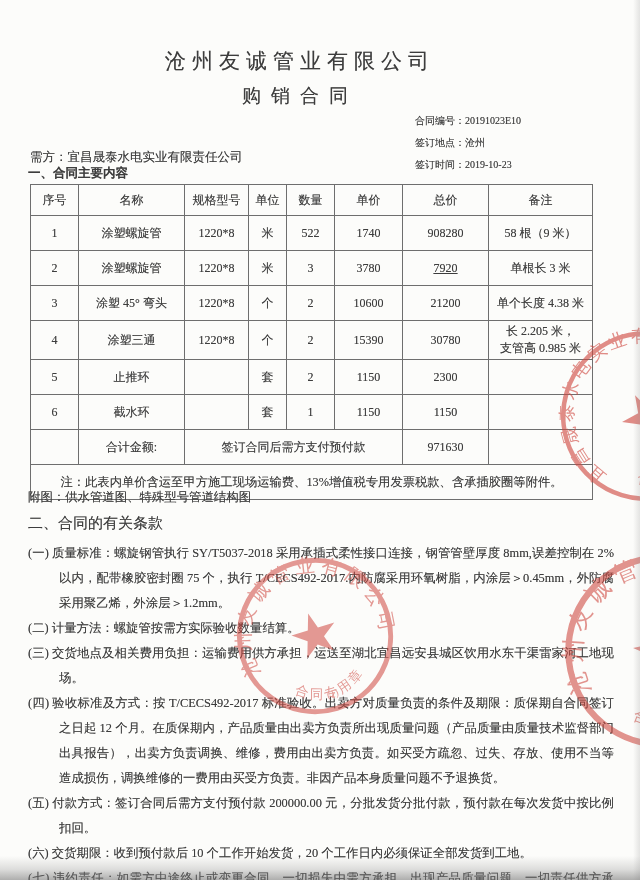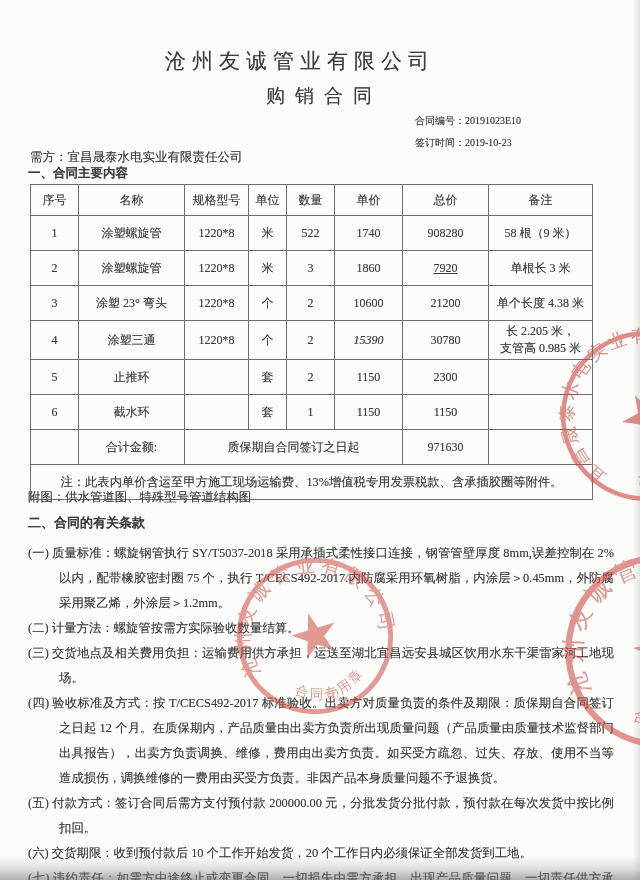--- a/index.html
+++ b/index.html
@@ -6,28 +6,28 @@
   .page {
     position:relative; width:640px; height:880px; overflow:hidden;
     background:#fcfcfa; color:#3d3d3d;
     font-family:"Liberation Serif","DejaVu Serif",serif;
   }
   .txt { text-shadow:0 0 .5px rgba(70,70,70,.55); }
 
   .title-company { position:absolute; top:47px; left:0; width:600px; text-align:center;
     font-size:21px; letter-spacing:6px; }
   .title-doc { position:absolute; top:83px; left:0; width:600px; text-align:center;
-    font-size:19px; letter-spacing:10px;margin-left:24px; }
+    font-size:19px; letter-spacing:10px; }
 
   .info-supplier { position:absolute; top:117px; left:30px; font-size:12.5px; }
   .info-buyer    { position:absolute; top:149px; left:30px; font-size:12.5px; }
   .info-meta     { position:absolute; top:110px; left:415px; font-size:10px; line-height:22px; }
 
   .sec1-title { position:absolute; top:165px; left:28px; font-size:12.5px; font-weight:bold; }
-  .sec2-title { position:absolute; top:514px; left:28px; font-size:13px; font-weight:bold; }
+  .sec2-title { position:absolute; top:514px; left:28px; font-size:15px; font-weight:normal; }
   .attachment { position:absolute; top:489px; left:28px; font-size:12.4px; }
 
   table.items { position:absolute; top:184px; left:30px; width:562px;
     border-collapse:collapse; font-size:12px; text-align:center; table-layout:fixed; }
   table.items th, table.items td { border:1px solid #6e6e6e; font-weight:normal; padding:2px 3px; }
   table.items thead tr { height:31px; }
   table.items tbody tr { height:35px; }
   td.note-cell { text-align:center; padding:7px 8px 7px 6px; font-size:12.3px; height:28px; }
   tr.total-row { height:35px; }
 
@@ -51,20 +51,21 @@
 <div class="page">
 
   <div class="title-company txt">沧州友诚管业有限公司</div>
   <div class="title-doc txt">购销合同</div>
 
 
   <div class="info-buyer txt"><span>需方：</span><span>宜昌晟泰水电实业有限责任公司</span></div>
 
   <div class="info-meta txt">
     <div><span>合同编号：</span><span>20191023E10</span></div>
+    <div><span>签订地点：</span><span>沧州</span></div>
     <div><span>签订时间：</span><span>2019-10-23</span></div>
   </div>
 
   <div class="sec1-title txt">一、合同主要内容</div>
 
   <table class="items txt">
     <colgroup>
       <col style="width:48px">
         <col style="width:106px">
         <col style="width:64px">
@@ -96,41 +97,41 @@
           <td style="white-space: pre-line;">1740</td>
           <td style="white-space: pre-line;">908280</td>
           <td style="white-space: pre-line;">58 根（9 米）</td>
         </tr>
         <tr>
           <td style="white-space: pre-line;">2</td>
           <td style="white-space: pre-line;">涂塑螺旋管</td>
           <td style="white-space: pre-line;">1220*8</td>
           <td style="white-space: pre-line;">米</td>
           <td style="white-space: pre-line;">3</td>
-          <td style="white-space: pre-line;">1860</td>
+          <td style="white-space: pre-line;">3780</td>
           <td style="white-space: pre-line; text-decoration: underline;">7920</td>
           <td style="white-space: pre-line;">单根长 3 米</td>
         </tr>
         <tr>
           <td style="white-space: pre-line;">3</td>
-          <td style="white-space: pre-line;">涂塑 23° 弯头</td>
+          <td style="white-space: pre-line;">涂塑 45° 弯头</td>
           <td style="white-space: pre-line;">1220*8</td>
           <td style="white-space: pre-line;">个</td>
           <td style="white-space: pre-line;">2</td>
           <td style="white-space: pre-line;">10600</td>
           <td style="white-space: pre-line;">21200</td>
           <td style="white-space: pre-line;">单个长度 4.38 米</td>
         </tr>
         <tr>
           <td style="white-space: pre-line;">4</td>
           <td style="white-space: pre-line;">涂塑三通</td>
           <td style="white-space: pre-line;">1220*8</td>
           <td style="white-space: pre-line;">个</td>
           <td style="white-space: pre-line;">2</td>
-          <td style="white-space: pre-line; font-style: italic;">15390</td>
+          <td style="white-space: pre-line;">15390</td>
           <td style="white-space: pre-line; margin-top: 44px;">30780</td>
           <td style="white-space: pre-line;">长 2.205 米，
 支管高 0.985 米</td>
         </tr>
         <tr>
           <td style="white-space: pre-line;">5</td>
           <td style="white-space: pre-line;">止推环</td>
           <td style="white-space: pre-line;"></td>
           <td style="white-space: pre-line;">套</td>
           <td style="white-space: pre-line;">2</td>
@@ -146,21 +147,21 @@
           <td style="white-space: pre-line;">1</td>
           <td style="white-space: pre-line;">1150</td>
           <td style="white-space: pre-line;">1150</td>
           <td style="white-space: pre-line;"></td>
         </tr>
       </tbody>
     <tbody>
       <tr class="total-row">
         <td></td>
         <td>合计金额:</td>
-        <td colspan="4">质保期自合同签订之日起</td>
+        <td colspan="4">签订合同后需方支付预付款</td>
         <td>971630</td>
         <td></td>
       </tr>
       <tr>
         <td class="note-cell" colspan="8">注：此表内单价含运至甲方施工现场运输费、13%增值税专用发票税款、含承插胶圈等附件。</td>
       </tr>
     </tbody>
   </table>
 
   <div class="attachment txt">附图：供水管道图、特殊型号管道结构图</div>

